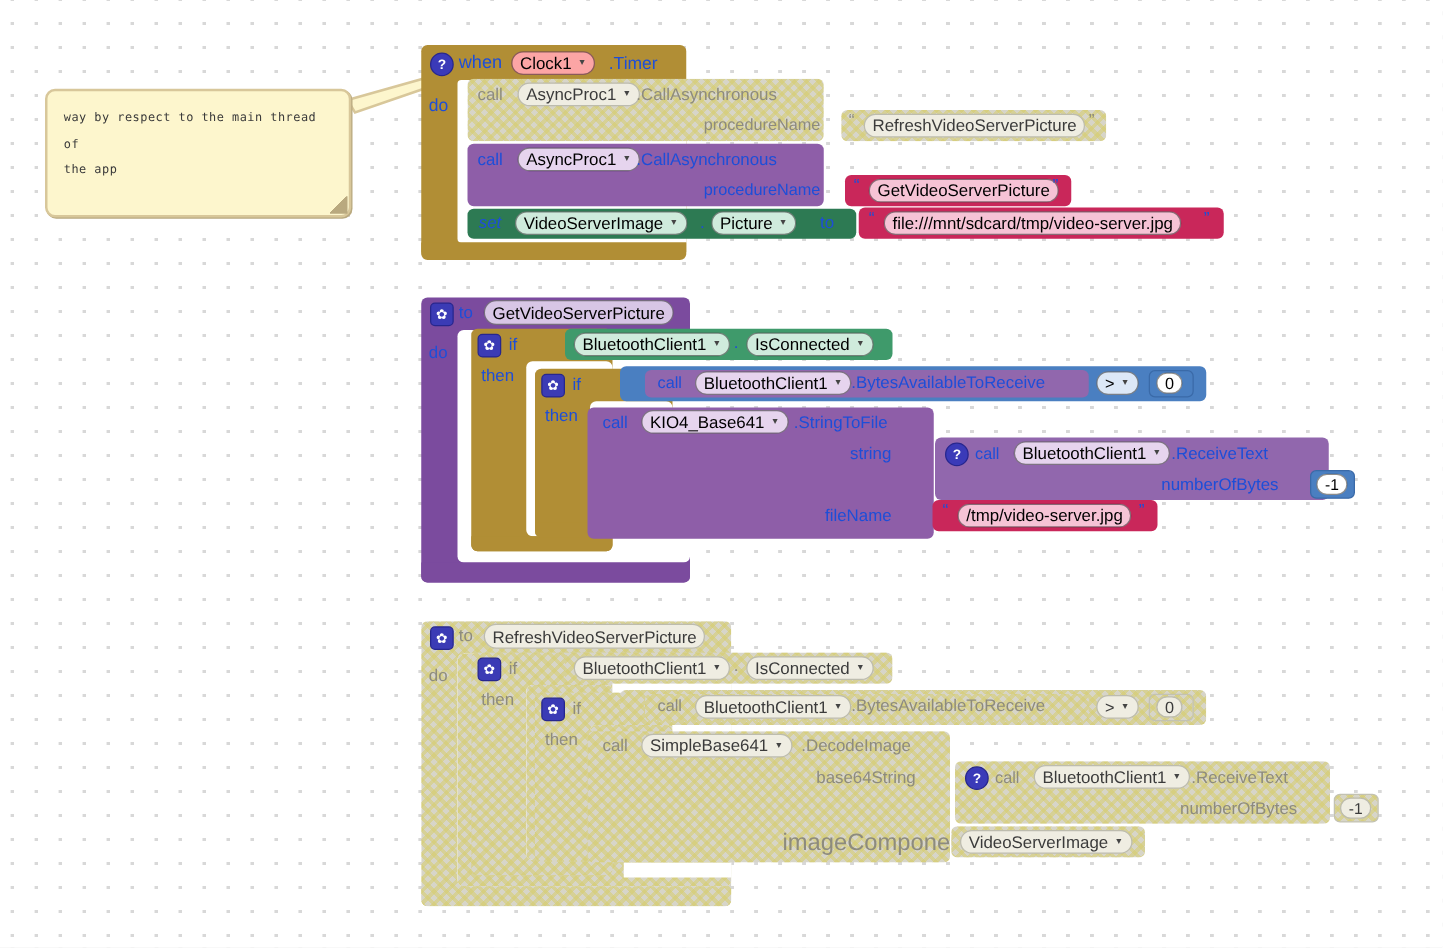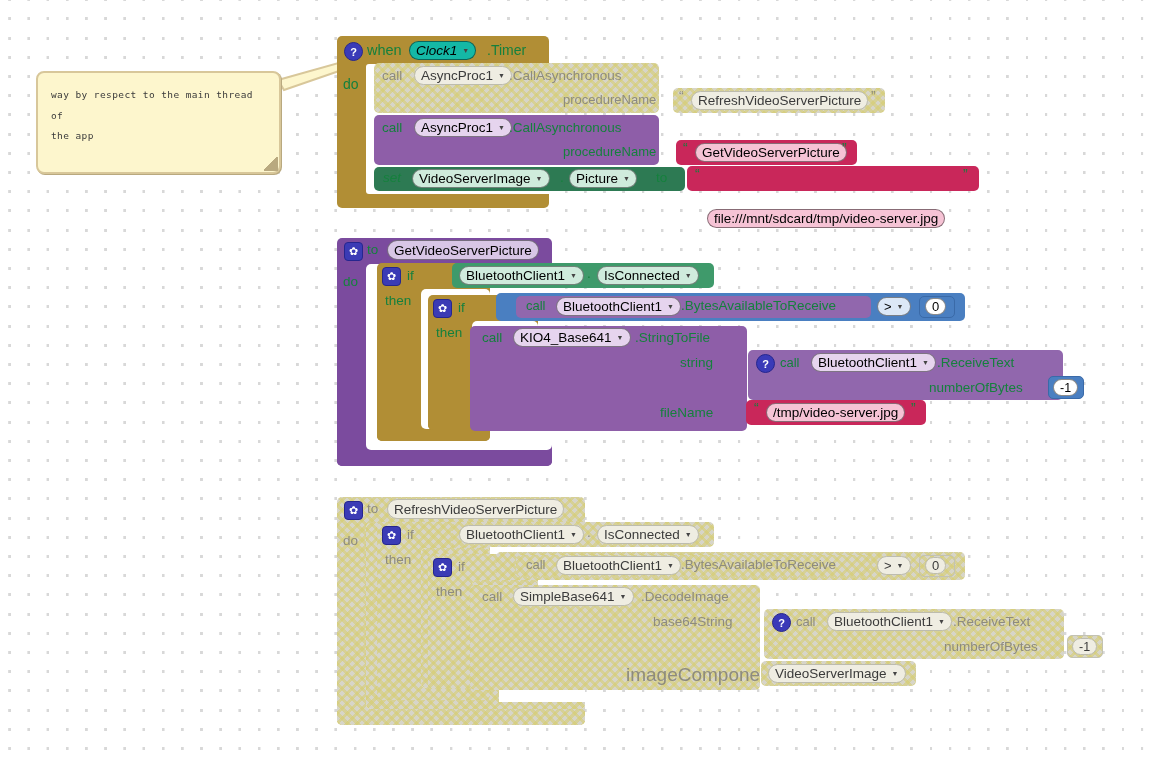--- a/index.html
+++ b/index.html
@@ -45,21 +45,21 @@
   #comment .resize{
     position:absolute;right:1px;bottom:1px;width:14px;height:14px;
     background:linear-gradient(135deg,transparent 45%, #b9a97f 45%, #b9a97f 100%);
   }
   #comment-tail{
     left:276px;top:60px;width:68px;height:48px;
   }
 
   
   .body{position:absolute;border-radius:5px;}
-  .lbl{position:absolute;white-space:nowrap;color:#15803d;}
+  .lbl{position:absolute;white-space:nowrap;color:#1d4ed8;}
   .field{
     position:absolute;border-radius:11px;border:1px solid rgba(0,0,0,.45);
     background:#fff;color:#000;white-space:nowrap;
     display:flex;align-items:center;justify-content:center;
     padding:0 6px;box-sizing:border-box;
   }
   .field .caret{margin-left:5px;font-size:7px;color:#444;line-height:1;}
   .mutator{
     position:absolute;width:17px;height:17px;border-radius:4px;background:#3b3bb5;
     display:flex;align-items:center;justify-content:center;color:#fff;font-size:11px;
@@ -71,21 +71,21 @@
   .c-event   {background:#B18E35;}
   .c-ctrl    {background:#B18E35;}
   .c-proc    {background:#7B4B9E;}
   .c-call    {background:#8E5EA8;}
   .c-callv   {background:#9167AD;}
   .c-text    {background:#C9275A;}
   .c-set     {background:#2D7A53;}
   .c-get     {background:#3F9A6B;}
   .c-math    {background:#4A7FC1;}
 
-  .f-event   {background:#14b8a6;font-style:italic;}
+  .f-event   {background:#fca5a5;}
   .f-proc    {background:#D8C6E6;}
   .f-call    {background:#E6D4EE;}
   .f-text    {background:#F6C3D5;}
   .f-get     {background:#CFEBDC;}
   .f-math    {background:#DCE8F7;}
 
   
   .ghost{ opacity:1; }
   .ghost .body, .ghost .lbl, .ghost .field, .ghost .mutator{ }
   .disabled-hatch{
@@ -179,21 +179,21 @@
   <div class="lbl" style="left:186px;top:3px;font-size:13.5px;">.</div>
   <div class="field f-get" style="left:195px;top:2px;height:19px;font-size:13.5px;">
     <span>Picture</span>
       <span class="caret">▼</span>
   </div>
   <div class="lbl" style="left:282px;top:3px;font-size:13.5px;">to</div>
 </div>
 <div class="blk" style="left:687px;top:166px;width:292px;height:25px;">
   <div class="body c-text" style="left:0;top:0;width:292px;height:25px;"></div>
   <div class="lbl" style="left:8px;top:0px;font-size:14px;">“</div>
-  <div class="field f-text" style="left:20px;top:3px;height:19px;font-size:13.5px;margin-top:40px;">
+  <div class="field f-text" style="left:20px;top:3px;height:19px;font-size:13.5px;">
     <span>file:///mnt/sdcard/tmp/video-server.jpg</span>
   </div>
   <div class="lbl" style="left:276px;top:0px;font-size:14px;">”</div>
 </div>
 
 <div class="blk" style="left:337px;top:238px;width:215px;height:228px;">
   <div class="body c-proc" style="left:0;top:0;width:215px;height:228px;"></div>
   <div class="body" style="left:29px;top:26px;width:186px;height:186px;background:#ffffff;"></div>
   <div class="mutator" style="left:7px;top:4px;">✿</div>
   <div class="lbl" style="left:30px;top:4px;font-size:13.5px;">to</div>

